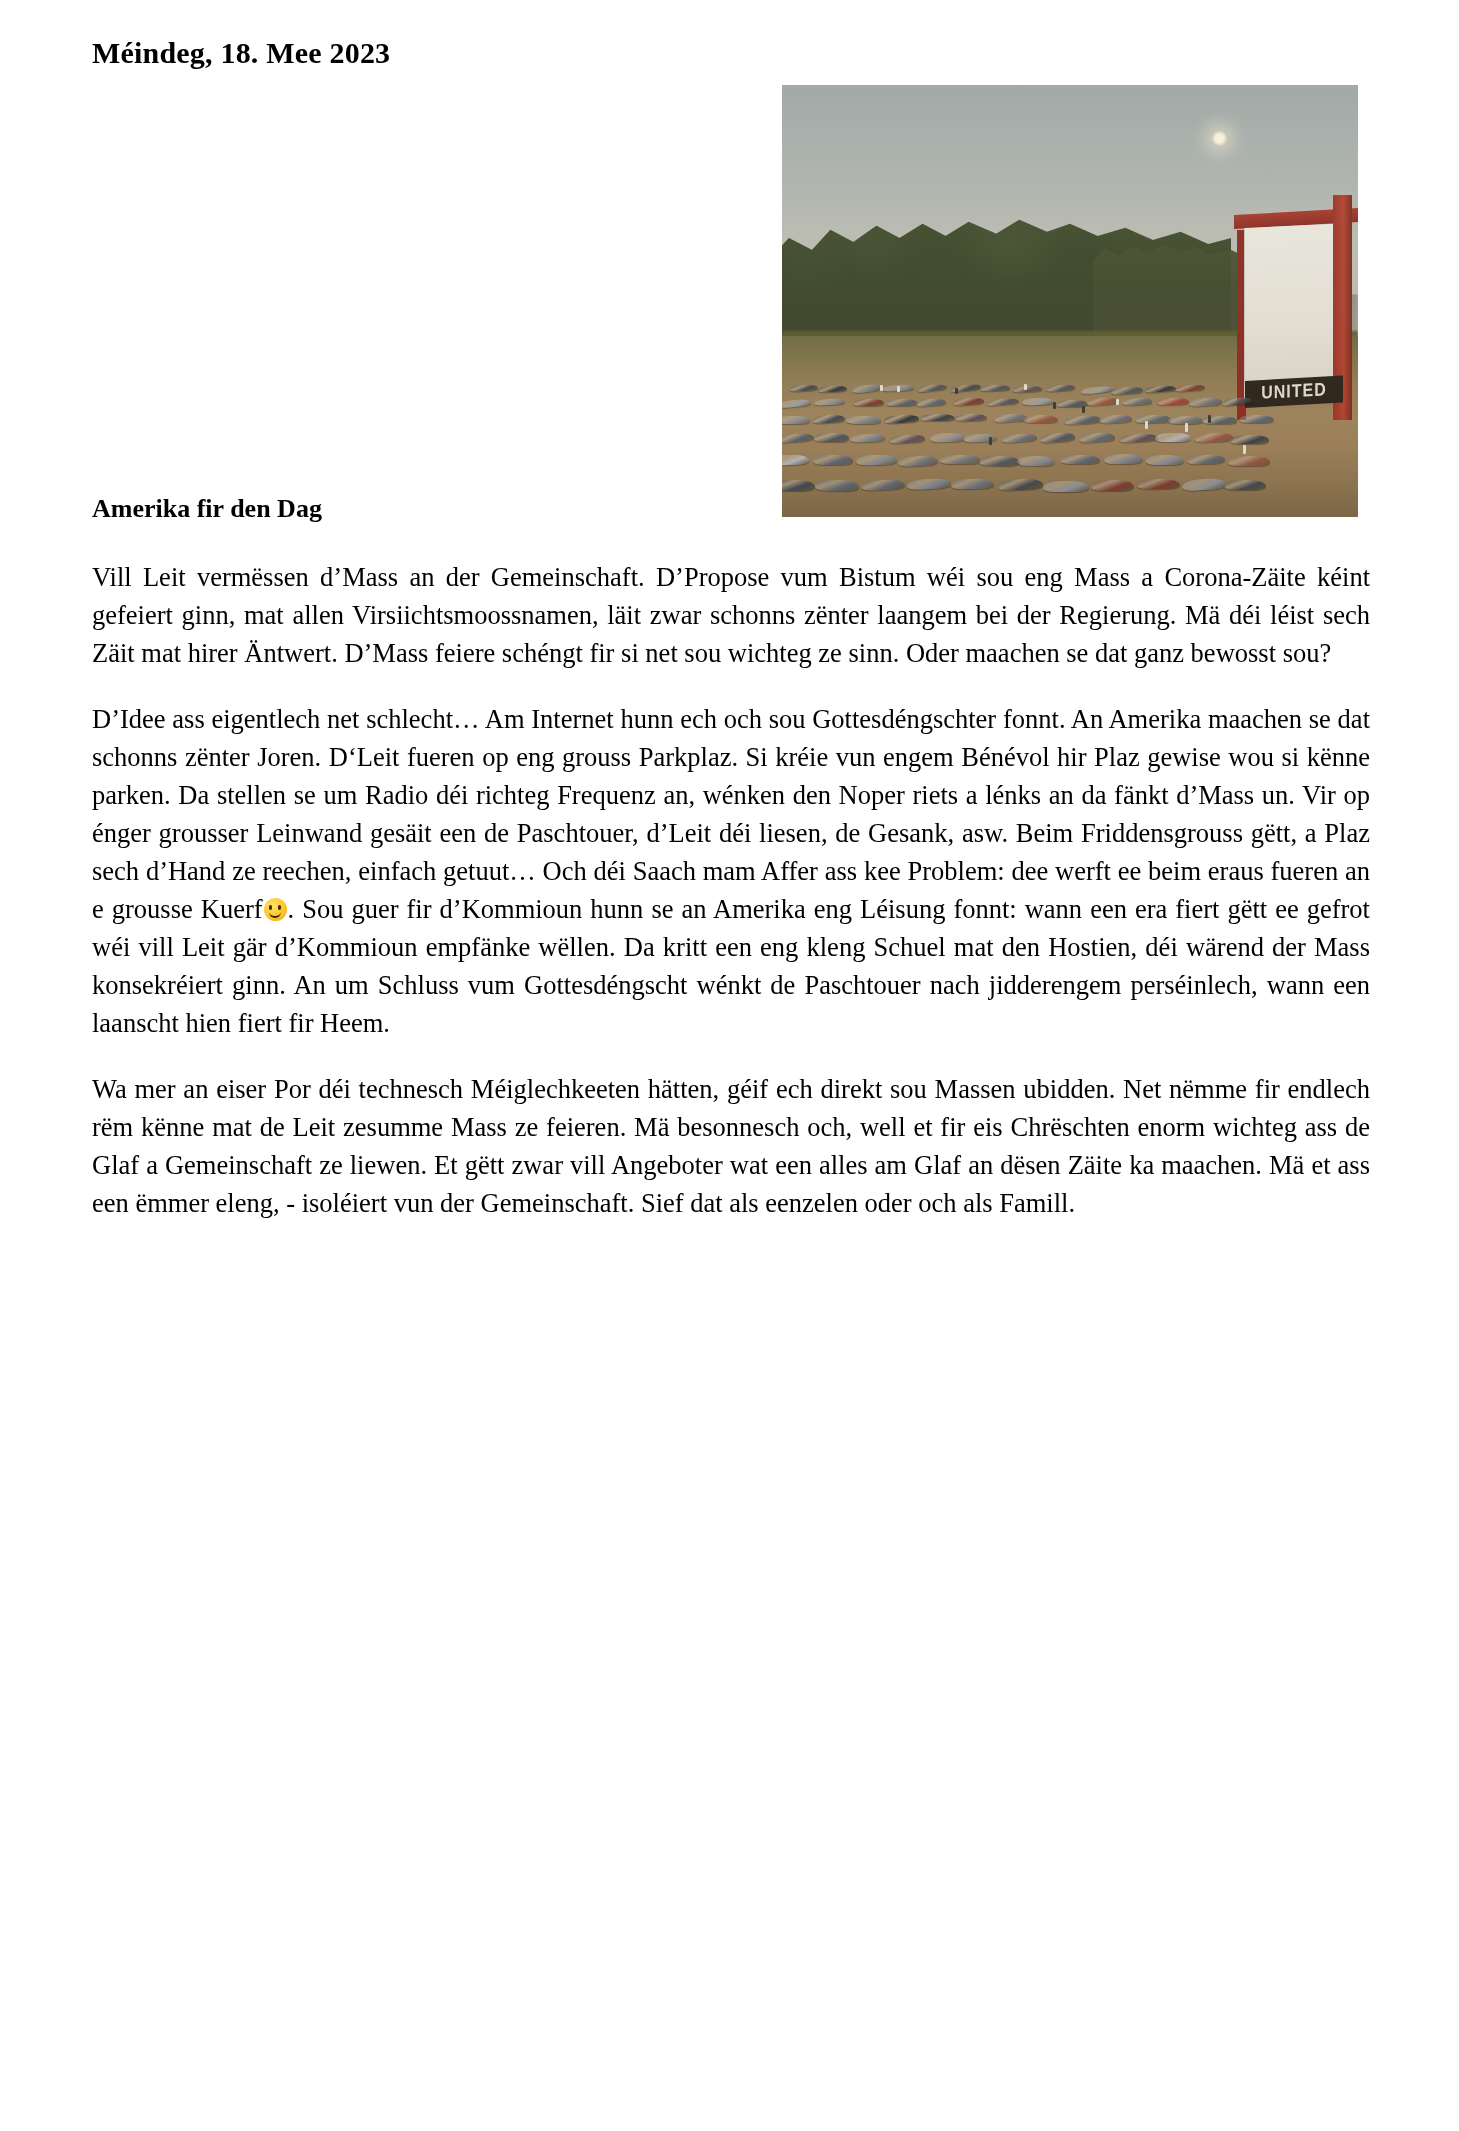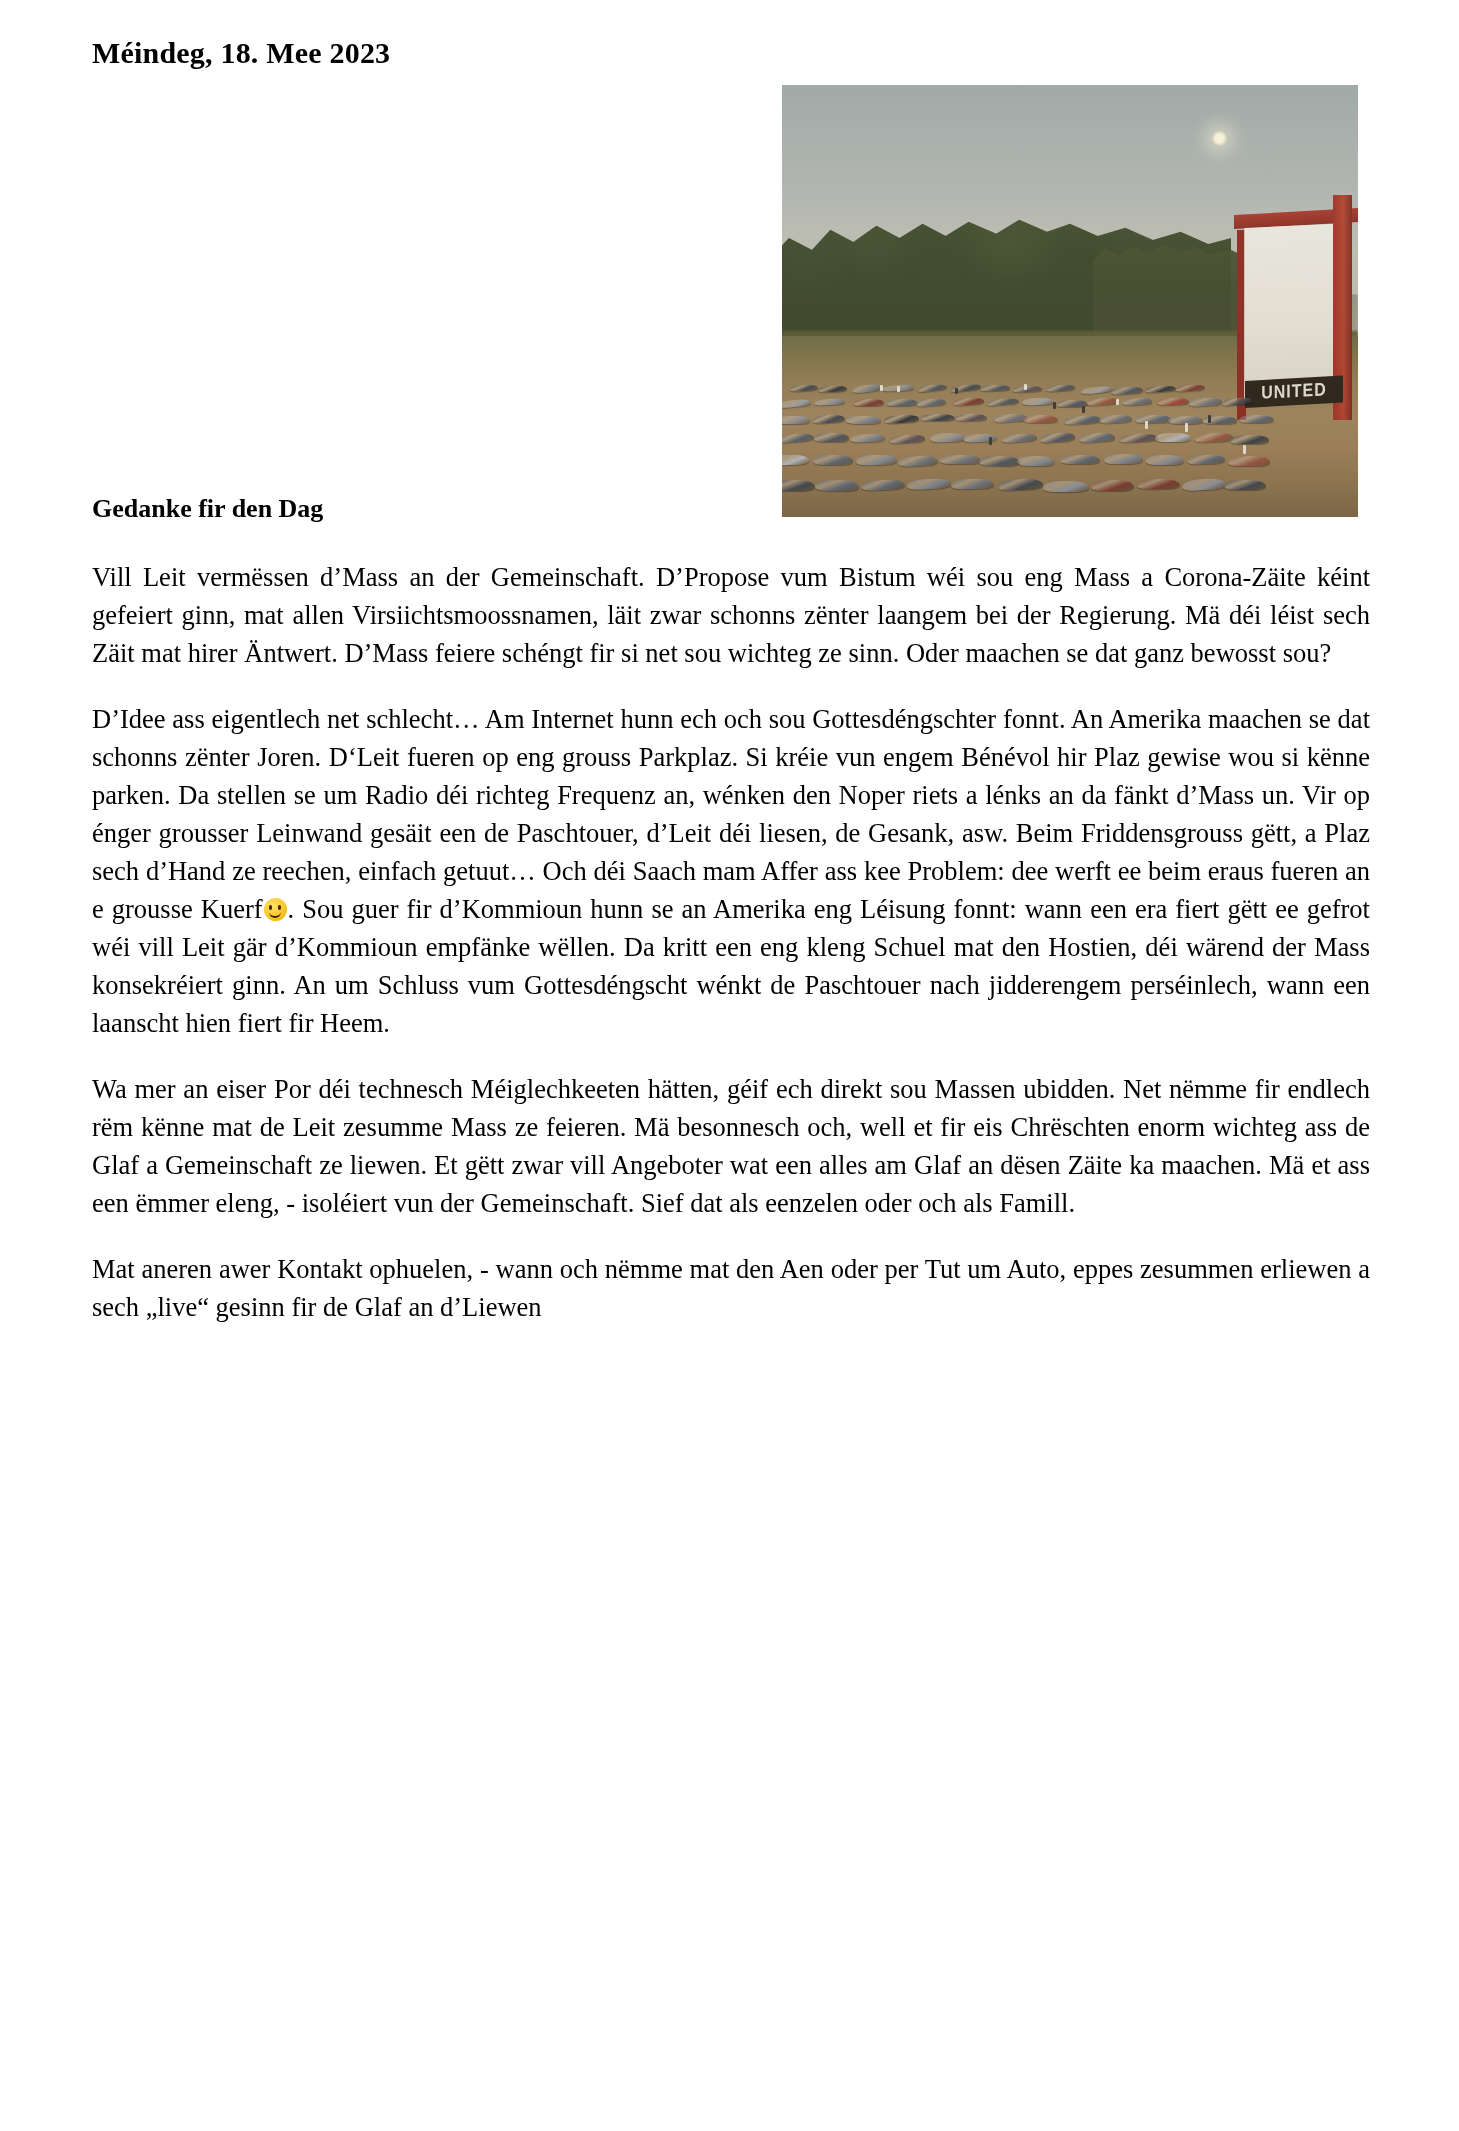--- a/index.html
+++ b/index.html
@@ -404,22 +404,21 @@
           <div class="person" style="left: 63%; top: 28%; height: 6%; background: rgb(230, 224, 207);"></div>
           <div class="person" style="left: 70%; top: 30%; height: 6.2%; background: rgb(230, 224, 207);"></div>
           <div class="person" style="left: 74%; top: 24%; height: 5.6%; background: rgb(60, 58, 52);"></div>
           <div class="person" style="left: 36%; top: 40%; height: 6.4%; background: rgb(60, 58, 52);"></div>
           <div class="person" style="left: 80%; top: 46%; height: 6.8%; background: rgb(230, 224, 207);"></div>
         </div>
       <div class="photo-haze"></div>
     </div>
   </div>
 
-  <div class="section-heading">Gedanke fir den Dag</div>
+  <div class="section-heading">Amerika fir den Dag</div>
 
   <div class="body-col">
     <p class="para">Vill Leit vermëssen d’Mass an der Gemeinschaft. D’Propose vum Bistum wéi sou eng Mass a Corona-Zäite kéint gefeiert ginn, mat allen Virsiichtsmoossnamen, läit zwar schonns zënter laangem bei der Regierung. Mä déi léist sech Zäit mat hirer Äntwert. D’Mass feiere schéngt fir si net sou wichteg ze sinn. Oder maachen se dat ganz bewosst sou?</p>
     <p class="para"><span>D’Idee ass eigentlech net schlecht… Am Internet hunn ech och sou Gottesdéngschter fonnt. An Amerika maachen se dat schonns zënter Joren. D‘Leit fueren op eng grouss Parkplaz. Si kréie vun engem Bénévol hir Plaz gewise wou si kënne parken. Da stellen se um Radio déi richteg Frequenz an, wénken den Noper riets a lénks an da fänkt d’Mass un. Vir op énger grousser Leinwand gesäit een de Paschtouer, d’Leit déi liesen, de Gesank, asw. Beim Friddensgrouss gëtt, a Plaz sech d’Hand ze reechen, einfach getuut… Och déi Saach mam Affer ass kee Problem: dee werft ee beim eraus fueren an e grousse Kuerf</span><span class="emoji"></span><span>. Sou guer fir d’Kommioun hunn se an Amerika eng Léisung fonnt: wann een era fiert gëtt ee gefrot wéi vill Leit gär d’Kommioun empfänke wëllen. Da kritt een eng kleng Schuel mat den Hostien, déi wärend der Mass konsekréiert ginn. An um Schluss vum Gottesdéngscht wénkt de Paschtouer nach jidderengem perséinlech, wann een laanscht hien fiert fir Heem.</span></p>
     <p class="para">Wa mer an eiser Por déi technesch Méiglechkeeten hätten, géif ech direkt sou Massen ubidden. Net nëmme fir endlech rëm kënne mat de Leit zesumme Mass ze feieren. Mä besonnesch och, well et fir eis Chrëschten enorm wichteg ass de Glaf a Gemeinschaft ze liewen. Et gëtt zwar vill Angeboter wat een alles am Glaf an dësen Zäite ka maachen. Mä et ass een ëmmer eleng, - isoléiert vun der Gemeinschaft. Sief dat als eenzelen oder och als Famill.</p>
-    <p class="para">Mat aneren awer Kontakt ophuelen, - wann och nëmme mat den Aen oder per Tut um Auto, eppes zesummen erliewen a sech „live“ gesinn fir de Glaf an d’Liewen</p>
   </div>
 
 </div>
 
 </body></html>

